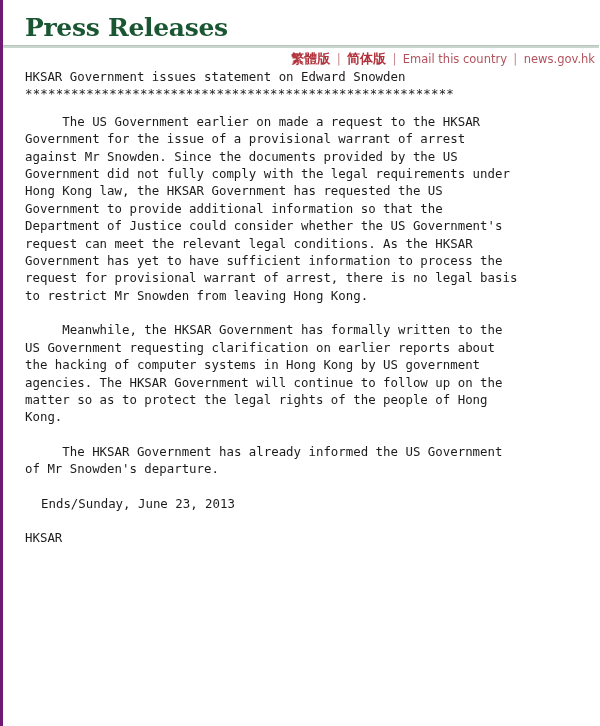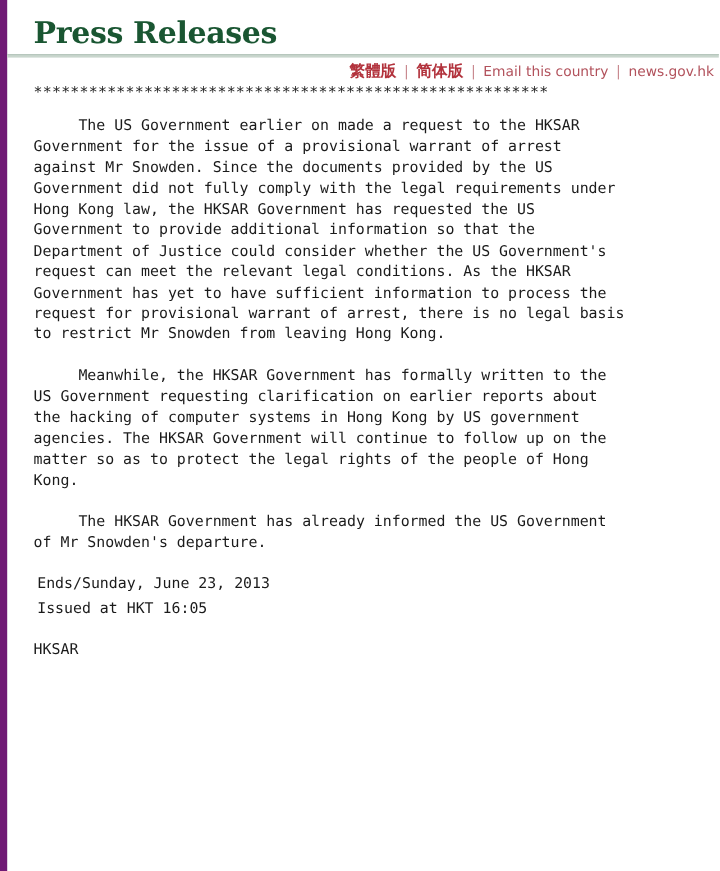--- a/index.html
+++ b/index.html
@@ -11,21 +11,21 @@
     width: 600px;
     height: 726px;
     overflow: hidden;
     font-family: "Liberation Sans", sans-serif;
     position: relative;
   }
   .page {
     width: 600px;
     height: 726px;
     box-sizing: border-box;
-    border-left: 6px solid #701a75;
+    border-left: 3px solid #701a75;
     border-right: 1px solid #ffffff;
     background: #ffffff;
     position: relative;
   }
 
   
   .header {
     padding: 10px 0 0 0;
   }
   .page-title {
@@ -93,21 +93,21 @@
     margin: 0;
   }
   .stars {
     margin: 0 0 10px 0;
     letter-spacing: 0.2px;
   }
   .para {
     margin: 0 0 17px 0;
   }
   .signoff {
-    margin: 3px;
+    margin: 16px;
   }
   .nnnn {
     margin: 17px 0 0 0;
   }
 </style>
 </head>
 <body>
 
 <div class="page">
 
@@ -121,20 +121,21 @@
       <a href="#" class="lb-cjk">简体版</a>
       <span class="sep">|</span>
       <a href="#" class="lb-latin">Email this country</a>
       <span class="sep">|</span>
       <a href="#" class="lb-latin">news.gov.hk</a>
     </div>
   </div>
 
   <div class="article">
 
+    <div class="mono headline">HKSAR Government issues statement on Edward Snowden</div>
 
     <div class="mono stars">********************************************************</div>
 
 
 
     <div class="mono para">     The US Government earlier on made a request to the HKSAR
 Government for the issue of a provisional warrant of arrest
 against Mr Snowden. Since the documents provided by the US
 Government did not fully comply with the legal requirements under
 Hong Kong law, the HKSAR Government has requested the US
@@ -150,18 +151,17 @@
 the hacking of computer systems in Hong Kong by US government
 agencies. The HKSAR Government will continue to follow up on the
 matter so as to protect the legal rights of the people of Hong
 Kong.</div>
 
     <div class="mono para">     The HKSAR Government has already informed the US Government
 of Mr Snowden's departure.</div>
 
     <div class="mono signoff">Ends/Sunday, June 23, 2013</div>
 
-    <div class="mono signoff">Issued at HKT 16:05</div>
 
     <div class="mono nnnn">HKSAR</div>
 
   </div>
 </div>
 
 </body></html>

